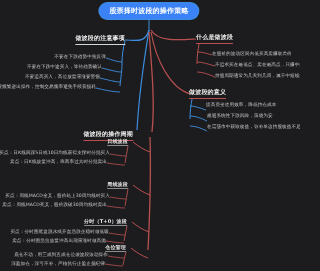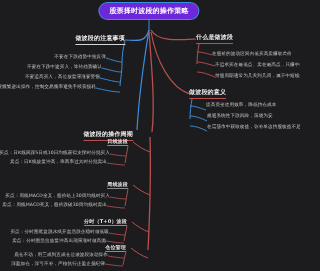--- a/index.html
+++ b/index.html
@@ -8,21 +8,21 @@
     background:#1c1c1e;
     font-family:"DejaVu Sans","Liberation Sans",sans-serif;
     overflow:hidden;position:relative;
   }
   #canvas{position:absolute;inset:0;width:300px;height:271px;}
   .svg-layer{position:absolute;left:0;top:0;width:300px;height:271px;pointer-events:none;}
 
   .node{position:absolute;white-space:nowrap;}
 
   .root{
-    background:#6d28d9;color:#ffffff;
+    background:#3b82f6;color:#ffffff;
     border-radius:9px;
     font-size:7px;font-weight:bold;
     padding:3px 10px;
     letter-spacing:.2px;
     left:149px;top:3px;
     transform:translateX(-50%);
     box-shadow:0 0 0 1px #3d8ee0;
   }
 
   .branch-head{

